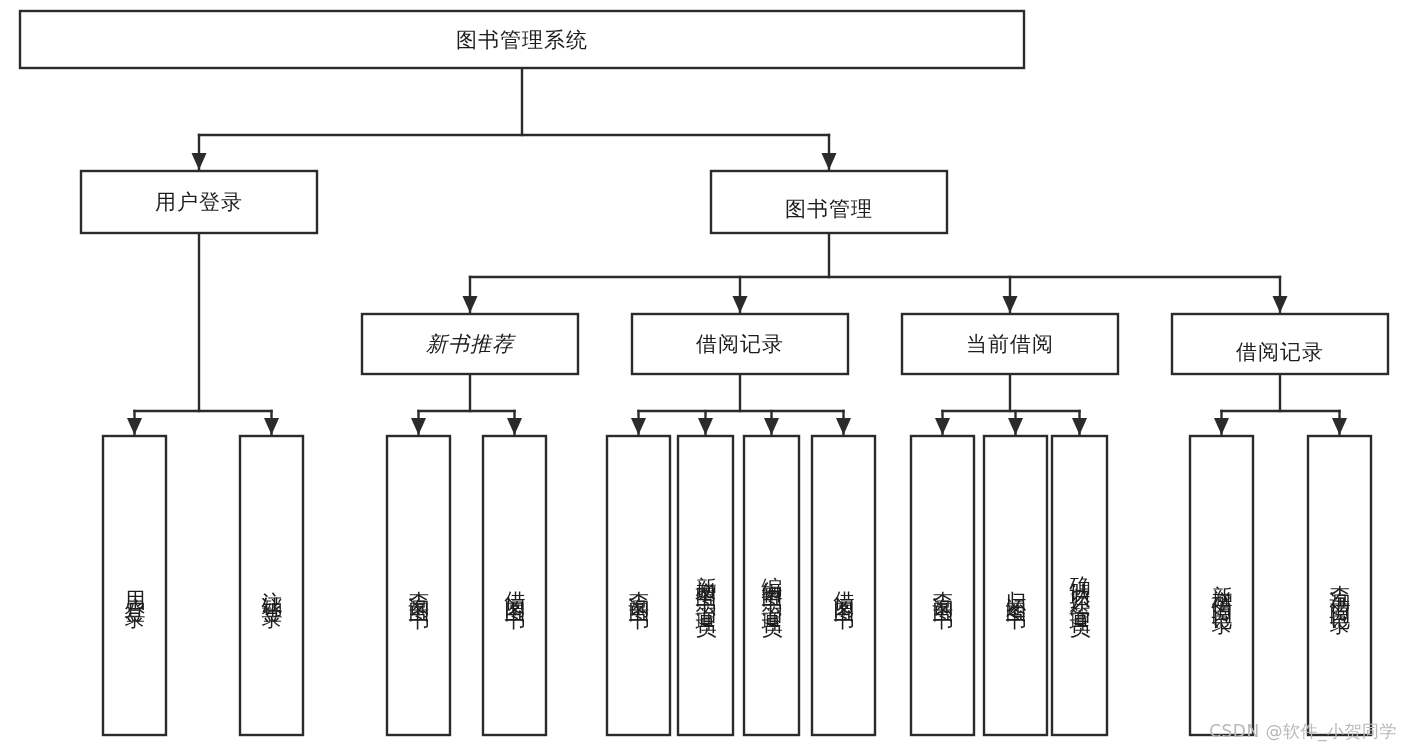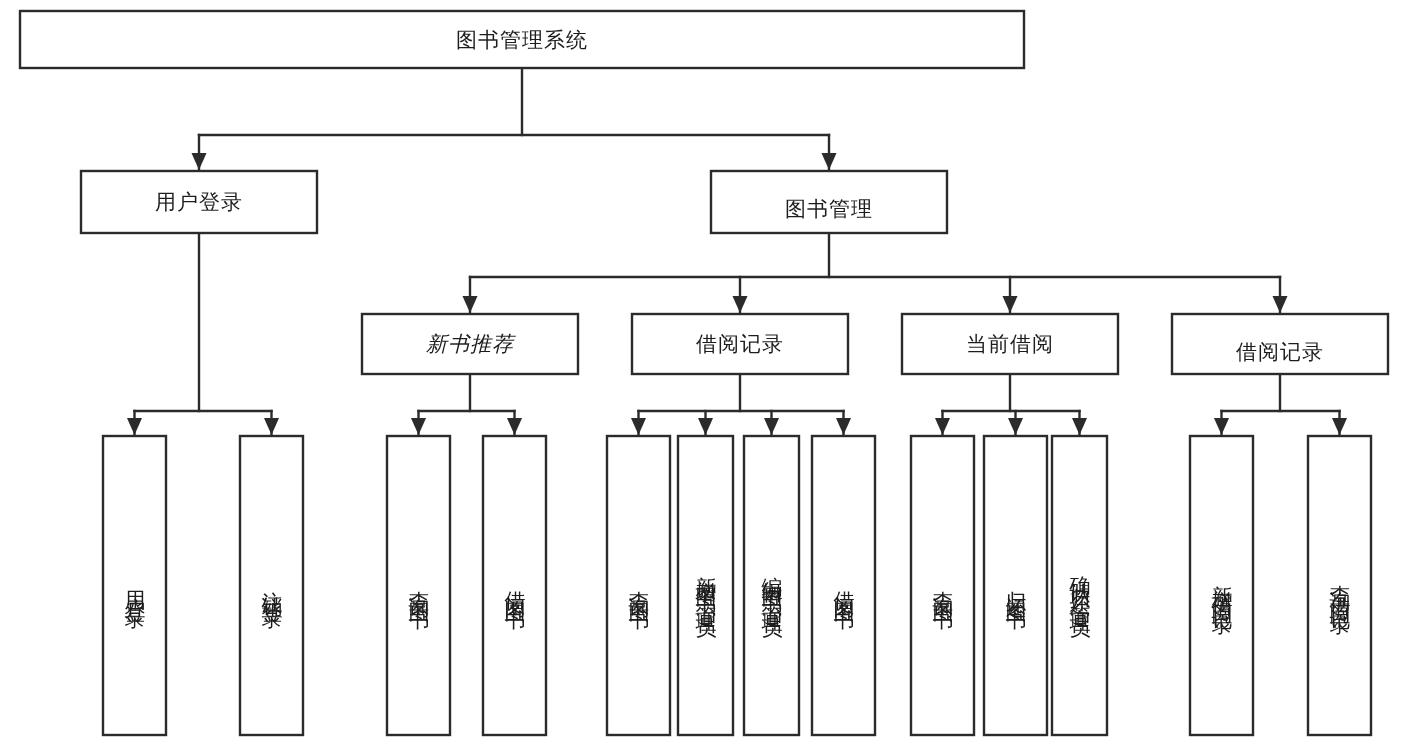--- a/index.html
+++ b/index.html
@@ -220,13 +220,14 @@
       <div class="vlabel-wrap" style="left: 1052px; top: 436px; width: 55px; height: 299px;">
         <span class="vlabel-text">确认归还（管理员）</span>
       </div>
       <div class="vlabel-wrap" style="left: 1190px; top: 436px; width: 63px; height: 299px;">
         <span class="vlabel-text">新增借阅记录</span>
       </div>
       <div class="vlabel-wrap" style="left: 1308px; top: 436px; width: 63px; height: 299px;">
         <span class="vlabel-text">查询借阅记录</span>
       </div>
     </div>
+  <div id="watermark">CSDN @软件_小贺同学</div>
 </div>
 
 </body></html>

